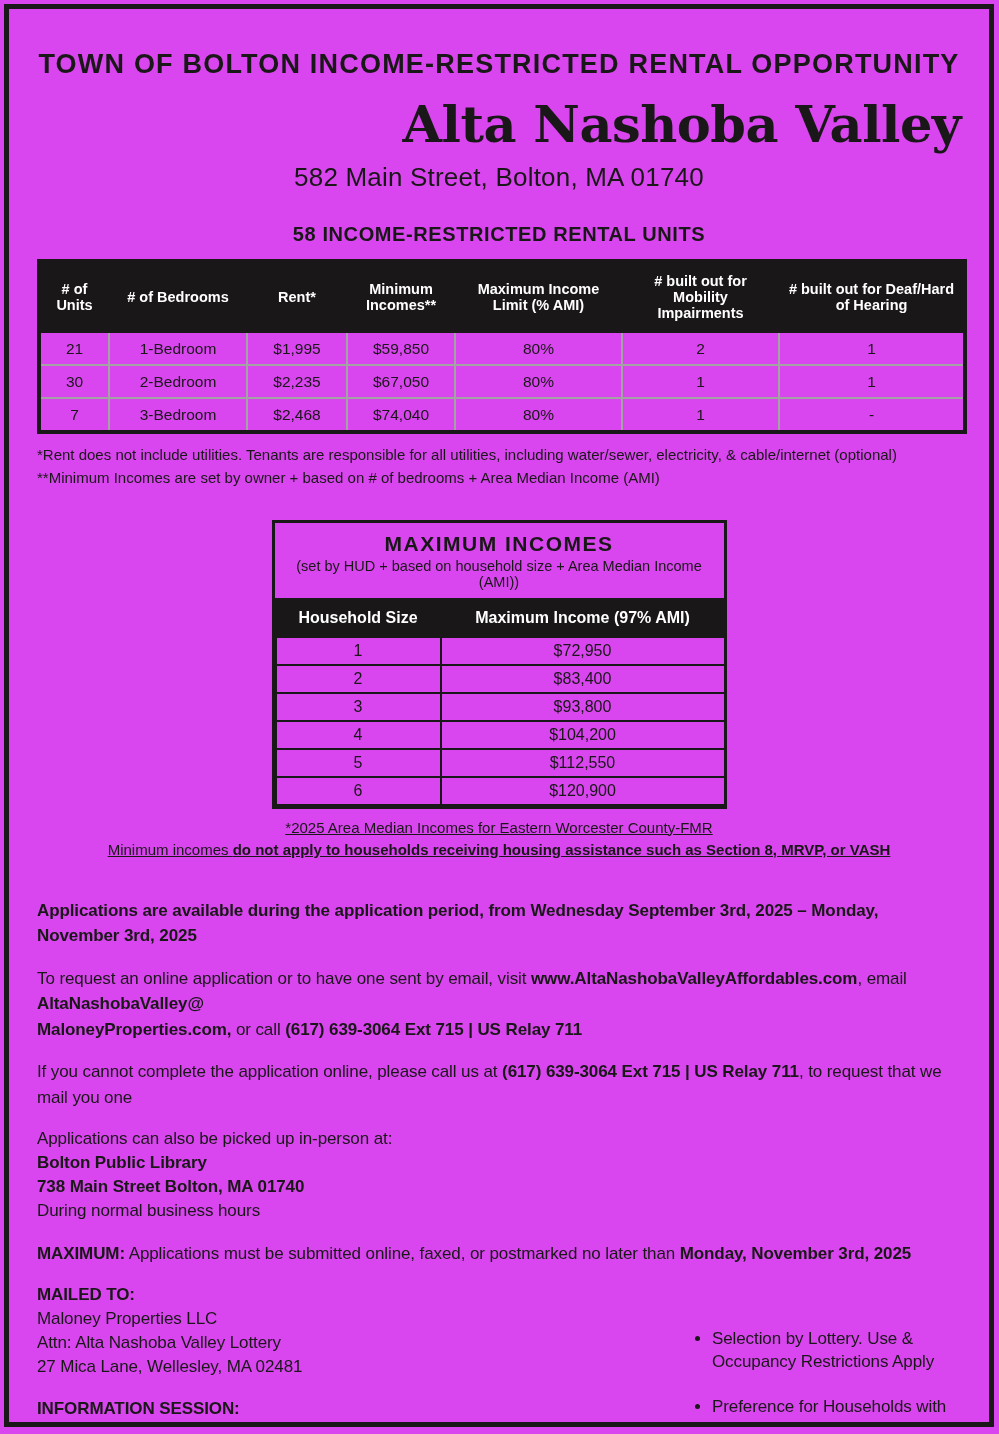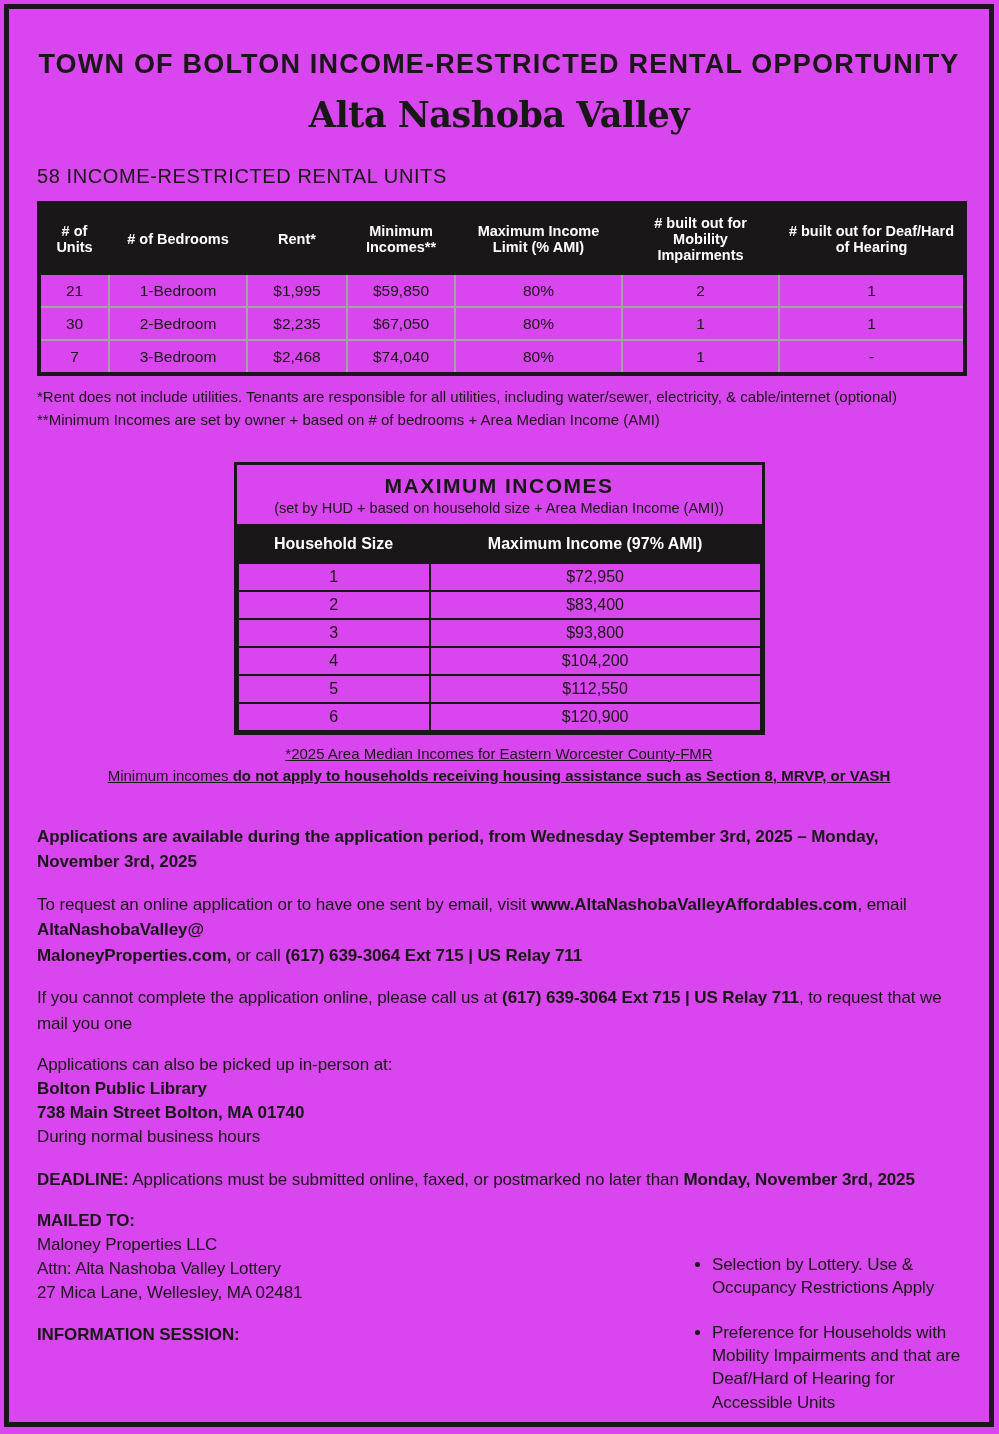--- a/index.html
+++ b/index.html
@@ -8,40 +8,40 @@
     box-sizing:border-box;font-family:"Liberation Sans",sans-serif;color:#1a1718;
   }
   .frame{
     position:absolute;left:4px;top:4px;right:5px;bottom:7px;
     border:5px solid #1a1718;box-sizing:border-box;overflow:hidden;
   }
   .inner{padding:0 28px;}
 
   
   .town-title{margin-top:40px;text-align:center;font-size:27px;font-weight:bold;letter-spacing:1.2px;}
-  .property-name{margin:14px 0 0;text-align:center;font-family:"DejaVu Serif",serif;font-size:35px;font-weight:bold;letter-spacing:-.5px;}
+  .property-name{margin:14px 0 0;text-align:right;font-family:"DejaVu Serif",serif;font-size:51px;font-weight:bold;letter-spacing:-.5px;}
   .address{margin-top:8px;text-align:center;font-size:26px;letter-spacing:.2px;}
-  .units-heading{margin-top:30px;text-align:left;font-size:20px;font-weight:normal;letter-spacing:.6px;}
+  .units-heading{margin-top:30px;text-align:center;font-size:20px;font-weight:bold;letter-spacing:.6px;}
 
   
   table{border-collapse:collapse;table-layout:fixed;}
   .units-table{width:926px;margin:13px auto 0;border:4px solid #1a1718;}
   .units-table th{
     background:#1a1718;color:#fff;font-size:14.5px;font-weight:bold;
     padding:10px 6px;vertical-align:middle;height:46px;border:2px solid #1a1718;
   }
   .units-table th:not(:first-child){border-left:1px solid rgba(255,255,255,.45);}
   .units-table td{
     border:2px solid #a3a3a3;text-align:center;font-size:15.5px;height:27px;padding:2px 4px;
   }
   .footnotes{margin-top:9px;text-align:left;font-size:15px;line-height:1.55;}
 
   
   .maxinc-wrap{margin-top:30px;}
-  .maxinc-box{width:531px;margin:0 auto;border:3px solid #1a1718;box-sizing:border-box;}
+  .maxinc-box{width:455px;margin:0 auto;border:3px solid #1a1718;box-sizing:border-box;}
   .maxinc-titlebox{padding:9px 6px 8px;text-align:center;}
   .maxinc-title{font-size:21px;font-weight:bold;letter-spacing:1.5px;}
   .maxinc-subtitle{font-size:14.5px;margin-top:2px;}
   .maxinc-table{width:100%;}
   .maxinc-table th{
     background:#1a1718;color:#fff;font-size:16px;font-weight:bold;padding:9px 4px;border:2px solid #1a1718;
   }
   .maxinc-table th:not(:first-child){border-left:1px solid rgba(255,255,255,.45);}
   .maxinc-table td{border:2px solid #1a1718;text-align:center;font-size:16px;height:22px;padding:2px;}
   .maxinc-notes{margin-top:8px;text-align:center;font-size:15px;line-height:1.5;}
@@ -63,20 +63,21 @@
 </style>
 </head>
 <body>
 
 <div class="page">
   <div class="frame">
     <div class="inner">
 
       <div class="town-title">TOWN OF BOLTON INCOME-RESTRICTED RENTAL OPPORTUNITY</div>
       <h1 class="property-name">Alta Nashoba Valley</h1>
+      <div class="address">582 Main Street, Bolton, MA 01740</div>
       <div class="units-heading">58 INCOME-RESTRICTED RENTAL UNITS</div>
 
       <table class="units-table">
         <colgroup>
           <col style="width:70px">
             <col style="width:138px">
             <col style="width:100px">
             <col style="width:108px">
           <col style="width:167px">
             <col style="width:157px">
@@ -186,21 +187,21 @@
 
         <p><span>If you cannot complete the application online, please call us at </span><span class="b">(617) 639-3064 Ext 715 | US Relay 711</span><span>, to request that we mail you one</span><br></p>
 
         <div class="pickup tight" style="margin-bottom:17px;">
           <div>Applications can also be picked up in-person at:</div>
           <div class="b">Bolton Public Library</div>
           <div class="b">738 Main Street Bolton, MA 01740</div>
           <div>During normal business hours</div>
         </div>
 
-        <p><span class="b">DEADLINE:</span><span> Applications must be submitted online, faxed, or postmarked no later than </span><span class="b">Monday, November 3rd, 2025</span></p>
+        <p><span class="b">MAXIMUM:</span><span> Applications must be submitted online, faxed, or postmarked no later than </span><span class="b">Monday, November 3rd, 2025</span></p>
 
         <div class="two-col">
           <div class="left">
             <div class="mailedto tight" style="margin-bottom:17px;">
               <div class="block-label">MAILED TO:</div>
               <div>Maloney Properties LLC</div>
               <div>Attn: Alta Nashoba Valley Lottery</div>
               <div>27 Mica Lane, Wellesley, MA 02481</div>
             </div>
             <div class="infosession tight">

